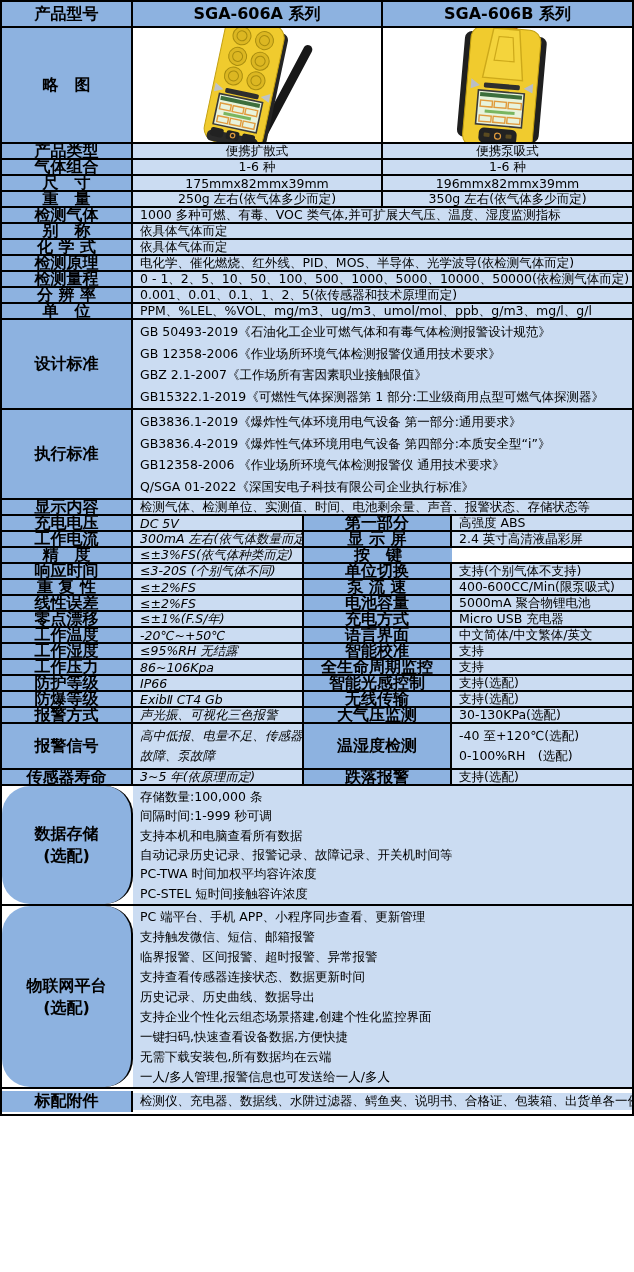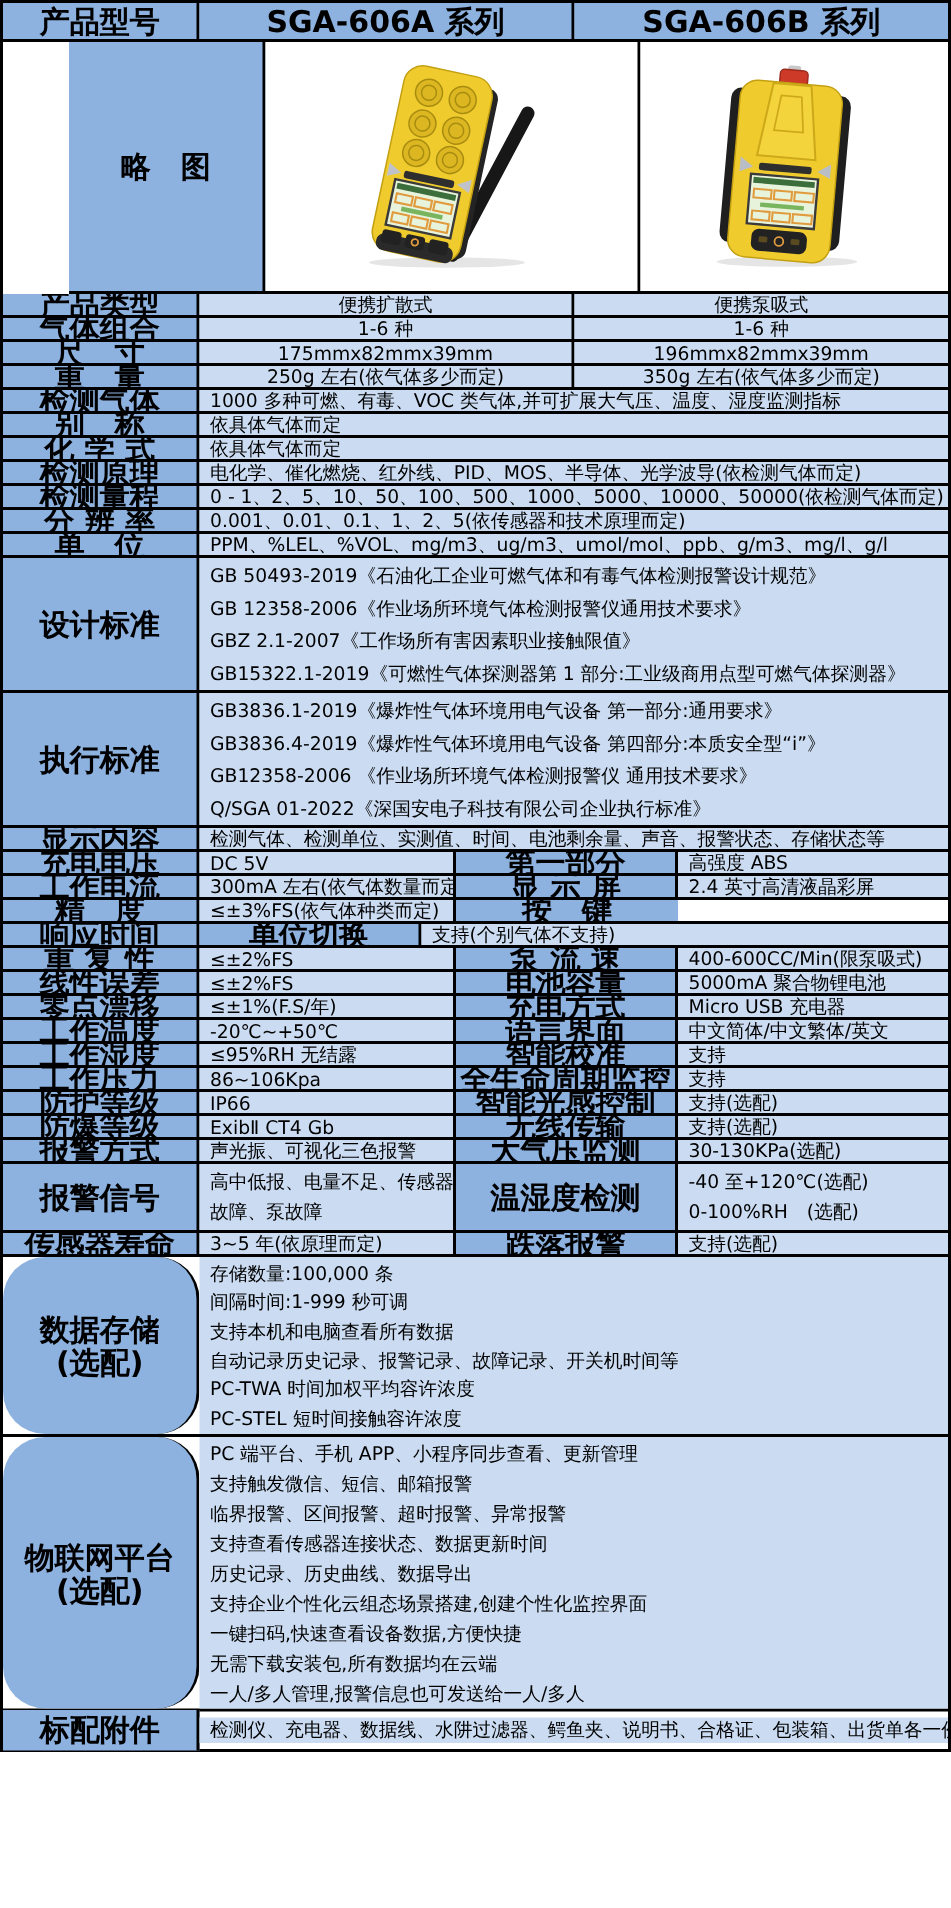--- a/index.html
+++ b/index.html
@@ -31,21 +31,21 @@
     display:flex;
     align-items:center;
     justify-content:center;
     overflow:hidden;
     white-space:nowrap;
   }
   .cell:last-child{border-right:none;}
   .lab{
     background:var(--label-bg);
     font-weight:bold;
-    font-size:20px;
+    font-size:16px;
   }
   .val{
     background:var(--value-bg);
     font-size:12.5px;
   }
   .img{background:var(--white);}
   .left{justify-content:flex-start;padding-left:7px;padding-right:4px;}
   .colc{
     flex-direction:column;
     align-items:flex-start;
@@ -61,26 +61,26 @@
     border-radius:28px;
   }
   .ln{line-height:21.5px;}
   .ln-t{line-height:19.4px;}
   .ln-i{line-height:20px;}
   
   .w-lab{flex:0 0 131px;}
   .w-a{flex:0 0 250px;}
   .w-b{flex:1 1 auto;}
   .w-span{flex:1 1 auto;}
-  .w-v1{flex:0 0 171px;}
+  .w-v1{flex:0 0 171px;font-style:italic;}
   .w-l2{flex:0 0 148px;}
   .w-v2{flex:1 1 auto;}
   
   .h-head{height:26px;}
-  .h-sketch{height:168px;margin-left:44px;}
+  .h-sketch{height:116px;}
   .h-s{height:16px;}
   .h-std{height:90px;}
   .h-alarm{height:46px;}
   .h-store{height:120px;}
   .h-iot{height:183px;}
   .h-acc{height:25px;}
 </style>
 </head>
 <body>
 
@@ -266,20 +266,21 @@
     <div class="cell lab w-l2">显 示 屏</div>
     <div class="cell val w-v2 left">2.4 英寸高清液晶彩屏</div>
   </div>
   <div class="row h-s">
     <div class="cell lab w-lab">精　度</div>
     <div class="cell val w-v1 left">≤±3%FS(依气体种类而定)</div>
     <div class="cell lab w-l2">按　键</div>
   </div>
   <div class="row h-s">
     <div class="cell lab w-lab">响应时间</div>
+    <div class="cell val w-v1 left">≤3-20S (个别气体不同)</div>
     <div class="cell lab w-l2">单位切换</div>
     <div class="cell val w-v2 left">支持(个别气体不支持)</div>
   </div>
   <div class="row h-s">
     <div class="cell lab w-lab">重 复 性</div>
     <div class="cell val w-v1 left">≤±2%FS</div>
     <div class="cell lab w-l2">泵 流 速</div>
     <div class="cell val w-v2 left">400-600CC/Min(限泵吸式)</div>
   </div>
   <div class="row h-s">

